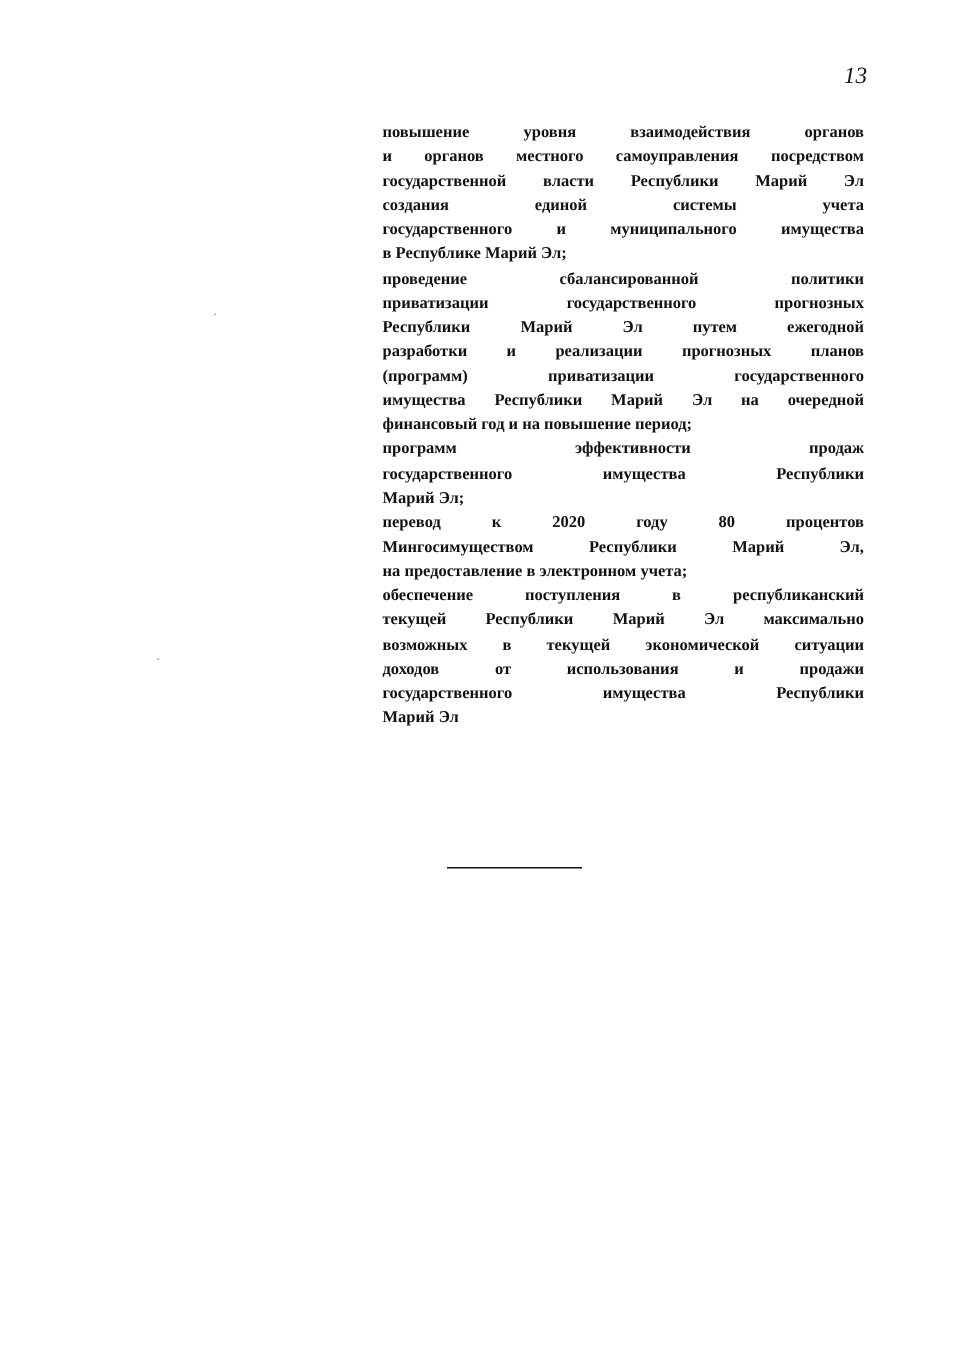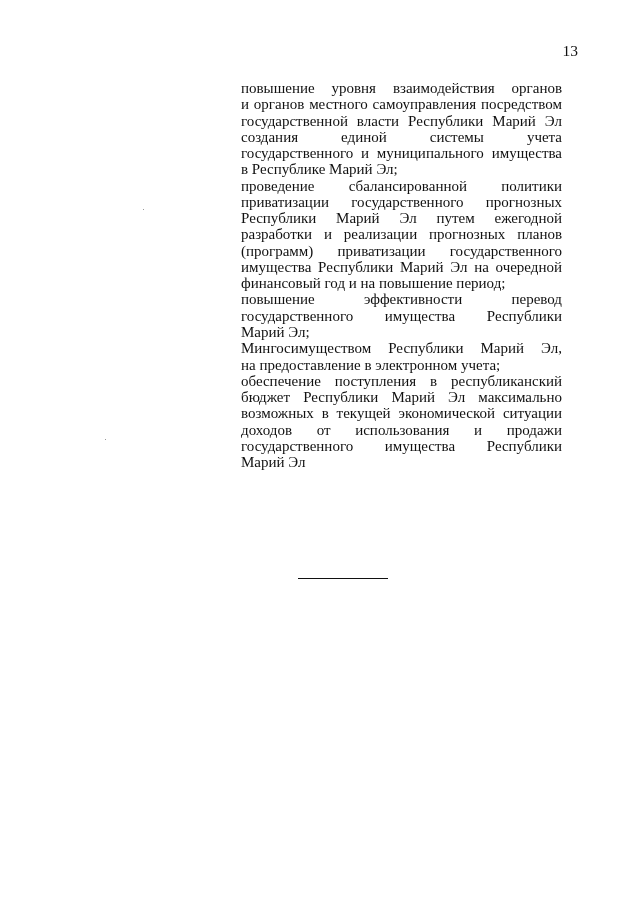--- a/index.html
+++ b/index.html
@@ -1,18 +1,18 @@
 <!DOCTYPE html>
 <html><head>
 <meta charset="utf-8">
 <style>
   html, body { margin: 0; padding: 0; background: #ffffff; }
   body { width: 640px; height: 905px; position: relative; overflow: hidden; font-family: "Liberation Serif", serif; color: #111; }
-  .page-number { position: absolute; top: 42px; right: 62px; font-size: 15.5px; line-height: 18px; }
-  .content { position: absolute; left: 241px; top: 80px; width: 321px; font-size: 15px; line-height: 16.27px; }
+  .page-number { position: absolute; top: 42px; right: 62px; font-size: 15.5px; line-height: 18px; font-style: italic; }
+  .content { position: absolute; left: 255px; top: 80px; width: 321px; font-size: 11px; line-height: 16.27px; font-weight: bold; }
   .para { margin: 0; text-align: justify; text-align-last: left; hyphens: none; }
   .line { display: block; text-align: justify; text-align-last: justify; white-space: nowrap; height: 16.27px; }
   .line.last { text-align-last: left; }
   .separator { position: absolute; left: 298px; top: 578px; width: 90px; height: 0; border-top: 1.3px solid #111; }
   .speck { position: absolute; width: 1px; height: 1px; background: #999; }
 </style>
 </head>
 <body>
 
 <div class="page-number">13</div>
@@ -29,31 +29,32 @@
   <div class="para">
     <span class="line">проведение сбалансированной политики</span>
     <span class="line">приватизации государственного прогнозных</span>
     <span class="line">Республики Марий Эл путем ежегодной</span>
     <span class="line">разработки и реализации прогнозных планов</span>
     <span class="line">(программ) приватизации государственного</span>
     <span class="line">имущества Республики Марий Эл на очередной</span>
     <span class="line last">финансовый год и на повышение период;</span>
   </div>
   <div class="para">
-    <span class="line">повышение эффективности перевод</span>
+    <span class="line">программ эффективности продаж</span>
     <span class="line">государственного имущества Республики</span>
     <span class="line last">Марий Эл;</span>
   </div>
   <div class="para">
+    <span class="line">перевод к 2020 году 80 процентов</span>
     <span class="line">Мингосимуществом Республики Марий Эл,</span>
     <span class="line last">на предоставление в электронном учета;</span>
   </div>
   <div class="para">
     <span class="line">обеспечение поступления в республиканский</span>
-    <span class="line">бюджет Республики Марий Эл максимально</span>
+    <span class="line">текущей Республики Марий Эл максимально</span>
     <span class="line">возможных в текущей экономической ситуации</span>
     <span class="line">доходов от использования и продажи</span>
     <span class="line">государственного имущества Республики</span>
     <span class="line last">Марий Эл</span>
   </div>
 </div>
 
 <div class="separator"></div>
 
 <div class="speck" style="left:143px;top:209px;"></div>

